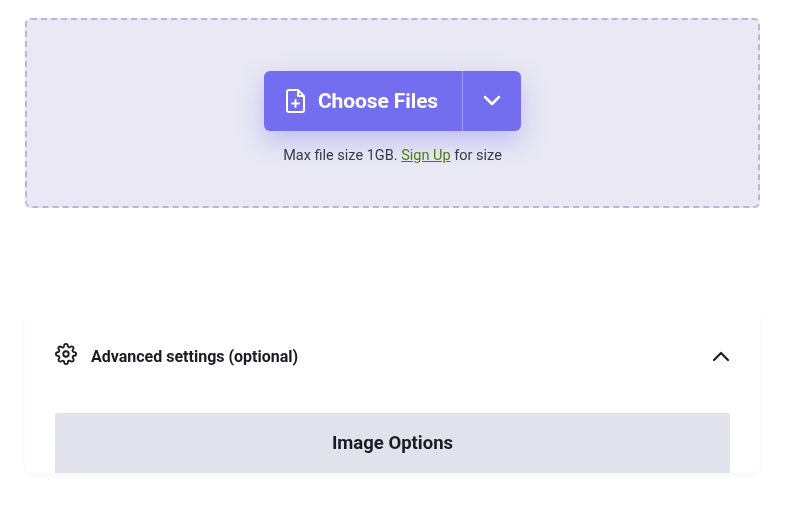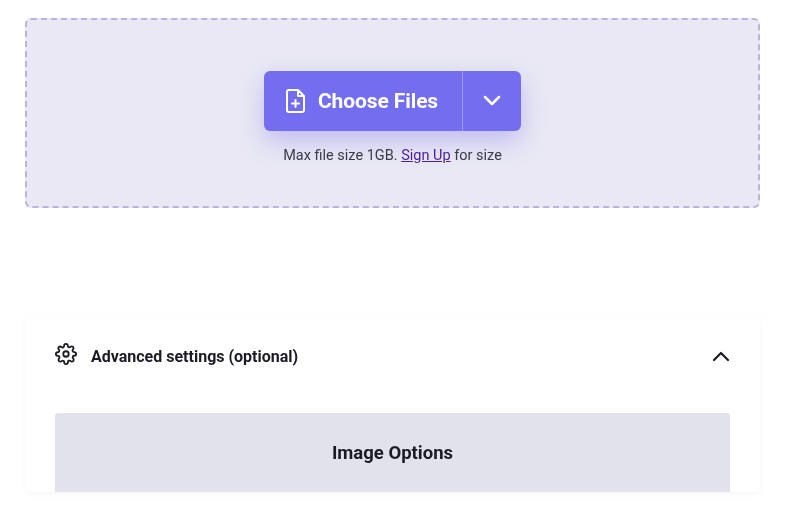--- a/index.html
+++ b/index.html
@@ -49,21 +49,21 @@
       background: #736ef0;
       width: 58px;
       border-radius: 0 6px 6px 0;
       cursor: pointer;
     }
     .hint {
       font-size: 14.5px;
       color: #3a3a46;
     }
     .hint a {
-      color: #4c1d95;
+      color: #4d7c0f;
       text-decoration: underline;
     }
     .card {
       margin: 105px 25px 0 25px;
       background: #ffffff;
       border-radius: 6px;
       box-shadow: 0 2px 6px rgba(0,0,0,0.04);
       padding: 30px 30px 0 30px;
     }
     .adv-header {
@@ -74,21 +74,21 @@
     }
     .adv-title {
       font-size: 16px;
       color: #1b1b24;
       flex: 1;
       font-weight: 700;
     }
     .opt-header {
       margin-top: 44px;
       background: #e1e2ec;
-      height: 79px;
+      height: 60px;
       display: flex;
       align-items: center;
       justify-content: center;
       font-size: 18.5px;
       font-weight: 700;
       color: #1b1b24;
       border-radius: 3px 3px 0 0;
     }
   </style>
 </head>

